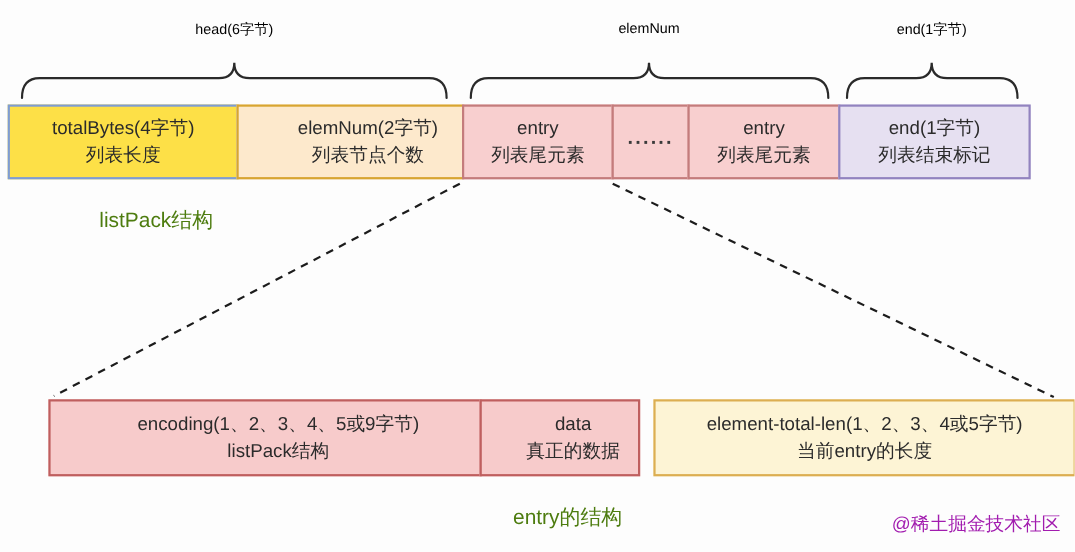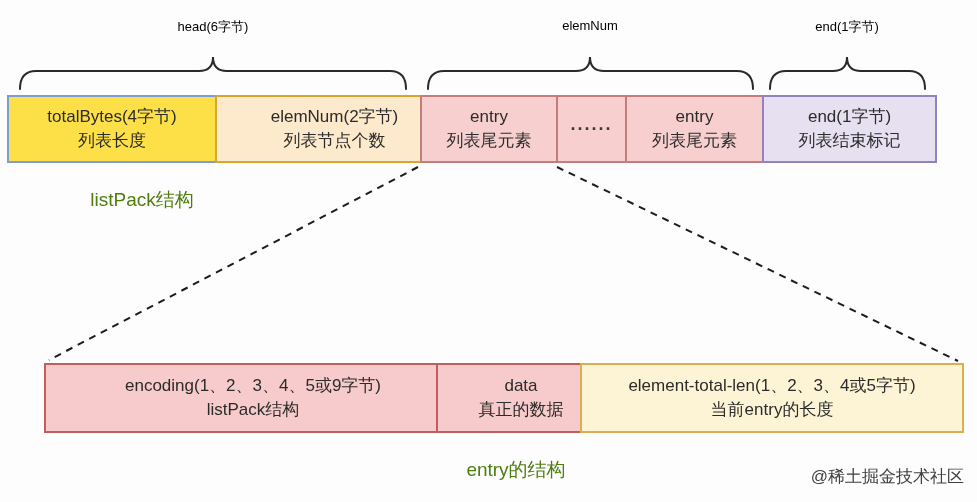--- a/index.html
+++ b/index.html
@@ -15,25 +15,25 @@
     flex-direction:column;align-items:center;justify-content:center;
     text-align:center;font-size:17px;line-height:24px;
   }
   .row1{top:95px;height:68px;}
   .row2{top:363px;height:70px;}
   .blue{background:#fde047;border-color:#7e9cd4;}
   .orange{background:#fde9cc;border-color:#d8a531;padding-left:32px;}
   .pink{background:#f8cfcf;border-color:#c47c7c;}
   .purple{background:#e6e0f1;border-color:#9283bf;}
   .pink2{background:#f7cbcb;border-color:#bf5f5f;}
-  .yellow{background:#fdf4d5;border-color:#dcae52;}
+  .yellow{background:#fdf4d5;border-color:#dcae52;margin-left:14px;}
   .dots{font-size:18px;letter-spacing:1px;font-weight:bold;color:#3a3a3a;}
   .lbl{position:absolute;text-align:center;font-size:13px;color:#000000;white-space:nowrap;}
   .caption{position:absolute;text-align:center;font-size:19px;color:#4d7c0f;white-space:nowrap;}
-  .watermark{position:absolute;text-align:right;font-size:17px;color:#404040;white-space:nowrap;}
+  .watermark{position:absolute;text-align:right;font-size:17px;color:#a21caf;white-space:nowrap;}
 </style>
 </head>
 <body>
 
 <div class="canvas">
 
   <svg class="overlay" viewBox="0 0 977 502">
     <path class="brace" d="M 20 89 Q 20 71 36 71 L 199 71 Q 213 71 213 57 Q 213 71 227 71 L 390 71 Q 406 71 406 89"></path>
     <path class="brace" d="M 428 89 Q 428 71 444 71 L 576 71 Q 590 71 590 57 Q 590 71 604 71 L 737 71 Q 753 71 753 89"></path>
     <path class="brace" d="M 770 89 Q 770 71 786 71 L 833 71 Q 847 71 847 57 Q 847 71 861 71 L 909 71 Q 925 71 925 89"></path>

